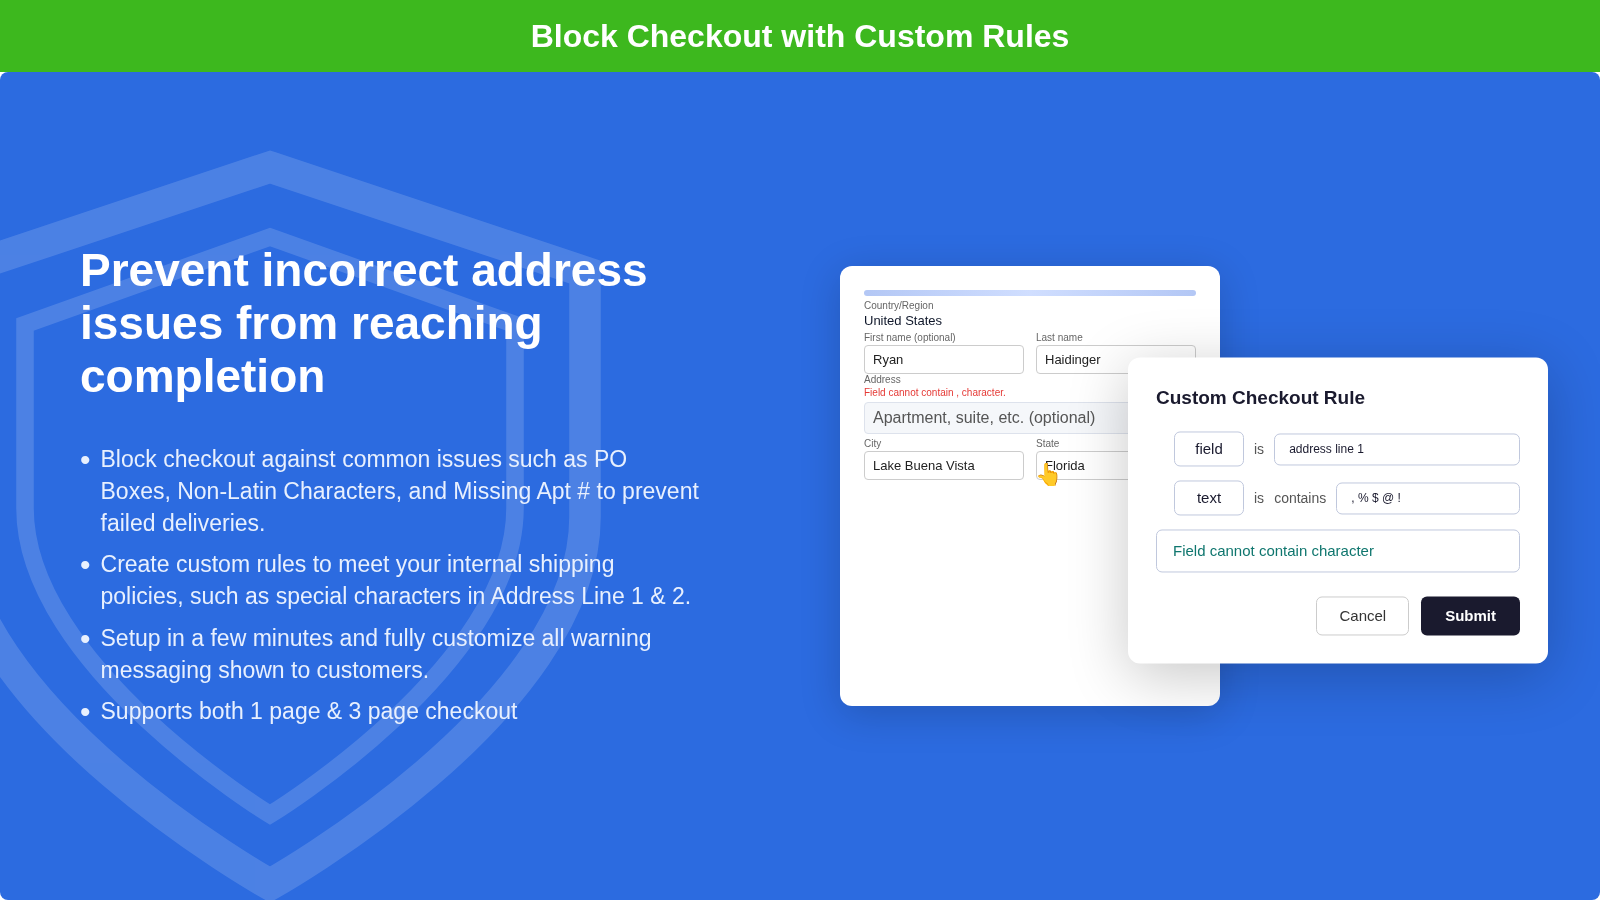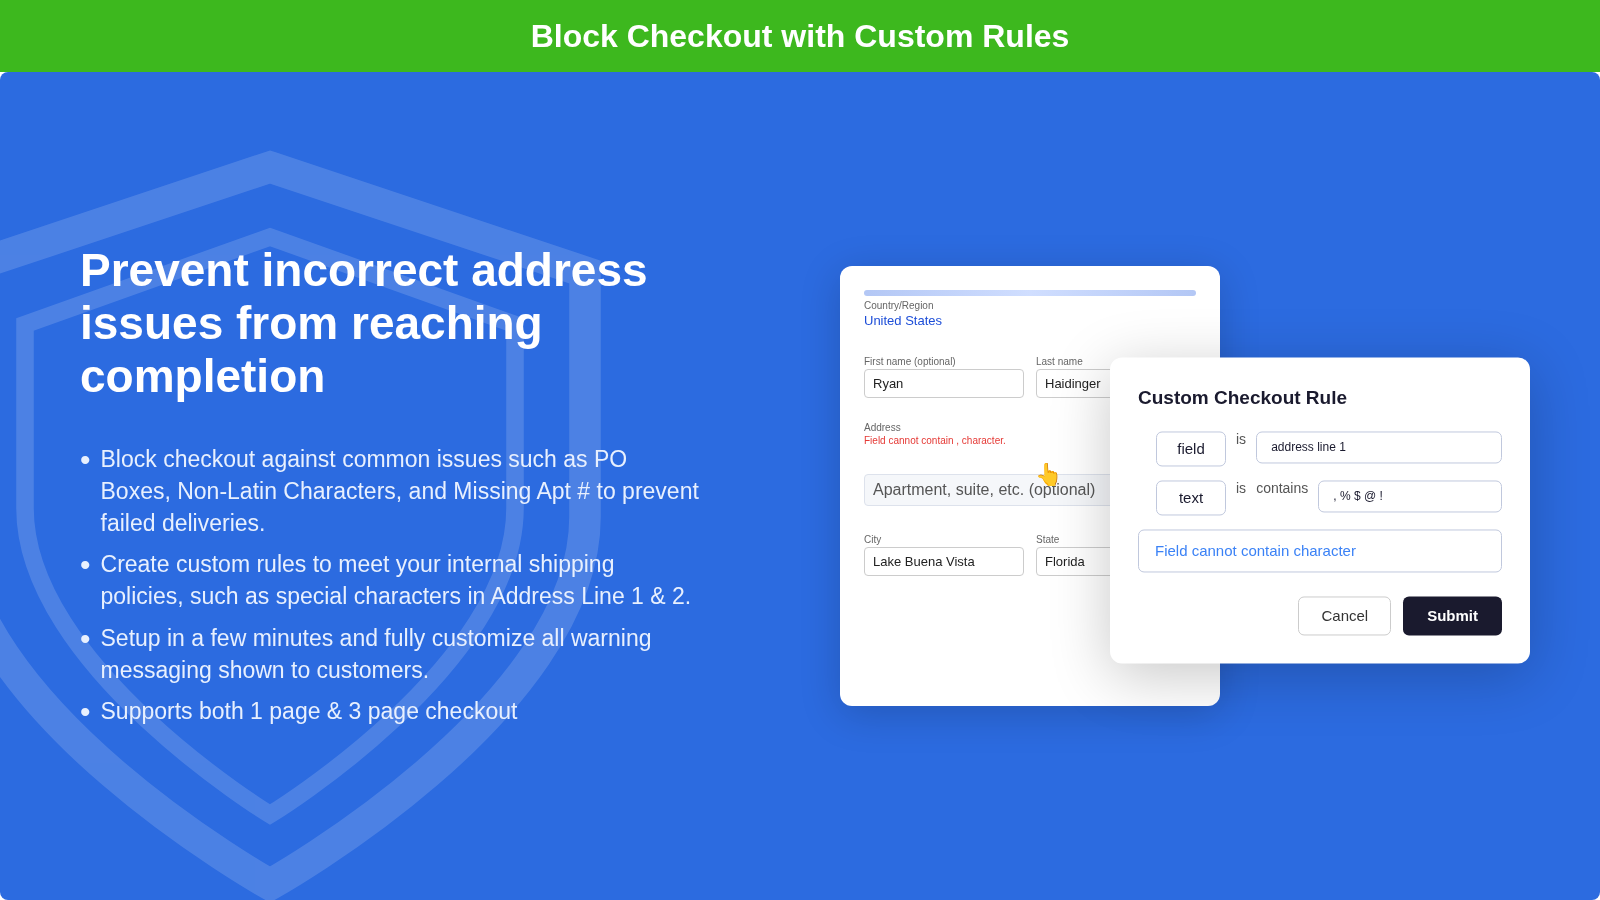--- a/index.html
+++ b/index.html
@@ -108,36 +108,36 @@
       background: white;
       border-radius: 12px;
       box-shadow: 0 8px 40px rgba(0,0,0,0.18);
       padding: 24px;
       z-index: 3;
     }
 
     .checkout-card-inner {
       display: flex;
       flex-direction: column;
-      gap: 24px;
+      gap: 0;
     }
 
     .cc-section {
       margin-bottom: 4px;
     }
 
     .cc-label {
       font-size: 10px;
       color: #666;
       margin-bottom: 2px;
     }
 
     .cc-value {
       font-size: 13px;
-      color: #1d4ed8;
+      color: #0f172a;
       font-weight: 500;
     }
 
     .cc-row {
       display: flex;
       gap: 12px;
     }
 
     .cc-field {
       flex: 1;
@@ -177,41 +177,41 @@
     .divider-line {
       height: 6px;
       background: linear-gradient(to right, #b3c7f5, #d0deff, #b3c7f5);
       border-radius: 4px;
       margin-bottom: 4px;
     }
 
     
     .rule-dialog {
       position: absolute;
-      right: 70px;
+      right: 52px;
       top: 50%;
       transform: translateY(-42%);
       width: 420px;
       background: white;
       border-radius: 12px;
       box-shadow: 0 12px 60px rgba(0,0,0,0.22);
       padding: 30px 28px 28px 28px;
       z-index: 10;
     }
 
     .dialog-title {
       font-size: 19px;
       font-weight: 700;
       color: #1a1a2e;
       margin-bottom: 22px;
     }
 
     .rule-row {
       display: flex;
-      align-items: flex-start;
+      align-items: center;
       gap: 10px;
       margin-bottom: 14px;
       padding-left: 18px;
     }
 
     .rule-box {
       border: 1.5px solid #c0c8dd;
       border-radius: 6px;
       padding: 8px 14px;
       font-size: 15px;
@@ -236,21 +236,21 @@
       color: #1a1a2e;
       background: white;
       flex: 1;
     }
 
     .error-message-box {
       border: 1.5px solid #c0c8dd;
       border-radius: 6px;
       padding: 12px 16px;
       font-size: 15px;
-      color: #3b82f6;
+      color: #0f766e;
       background: white;
       width: 100%;
       margin-bottom: 24px;
     }
 
     .dialog-actions {
       display: flex;
       justify-content: flex-end;
       gap: 12px;
     }

